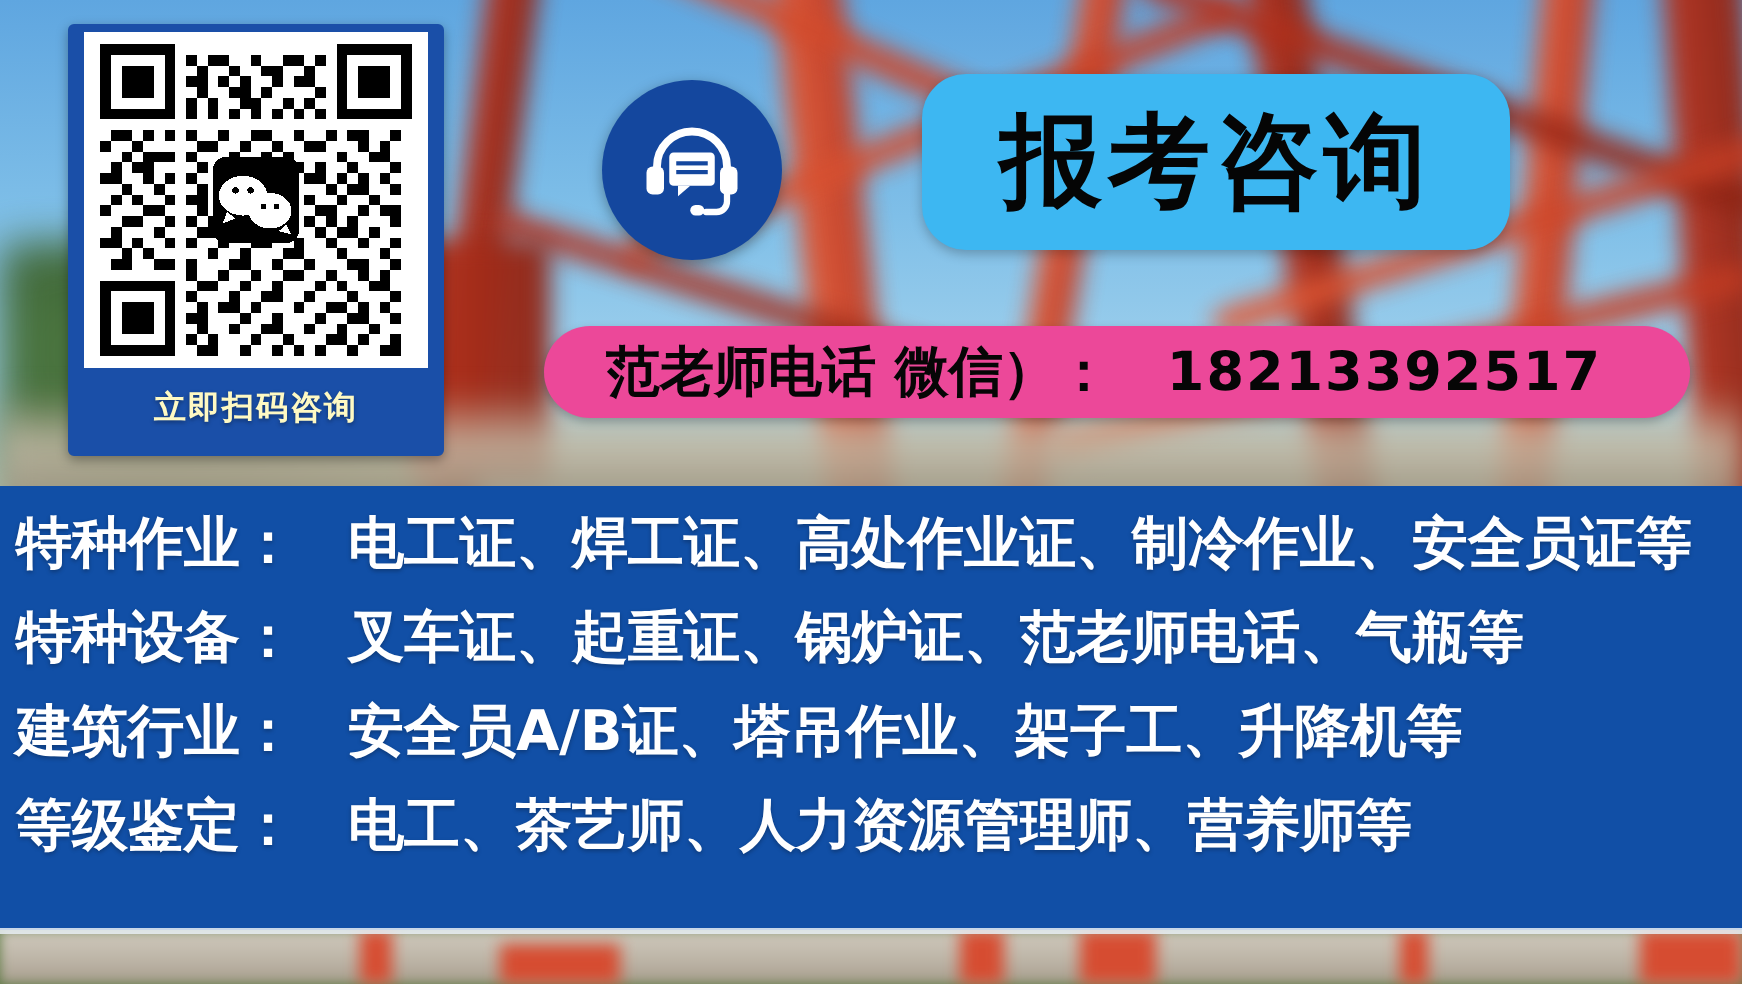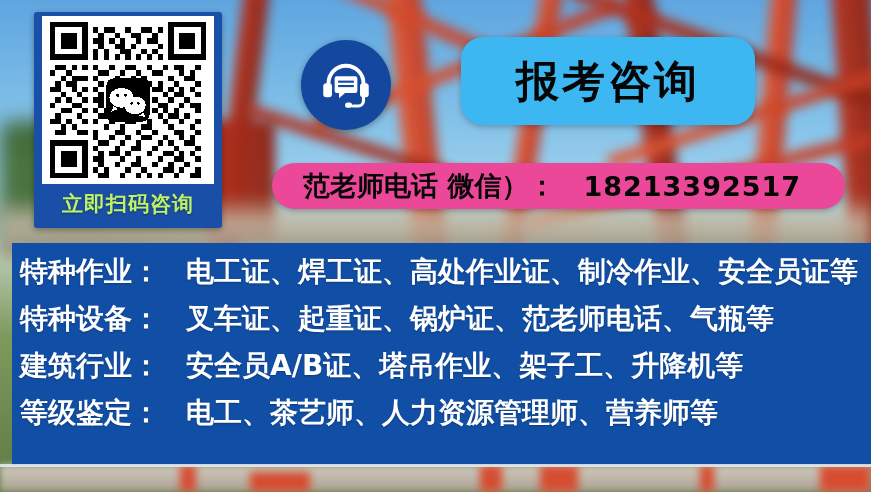--- a/index.html
+++ b/index.html
@@ -46,41 +46,41 @@
     box-shadow:0 2px 6px rgba(0,0,0,.35);
     display:flex;flex-direction:column;align-items:center;
   }
   .qr-inner{
     width:172px;height:168px;background:#ffffff;
     display:flex;align-items:center;justify-content:center;
   }
   .qr-img{width:156px;height:156px;display:block;}
   .qr-caption{
     flex:1;display:flex;align-items:center;justify-content:center;
-    color:#bef264;font-size:21px;font-weight:bold;letter-spacing:1px;
+    color:#fef9c3;font-size:16px;font-weight:bold;letter-spacing:1px;
     text-shadow:0 1px 2px rgba(0,0,0,.35);
   }
 
   
   .headset{
     position:absolute;left:301px;top:40px;width:90px;height:90px;border-radius:50%;
     background:#14479e;box-shadow:0 2px 7px rgba(0,0,0,.35);
     display:flex;align-items:center;justify-content:center;
   }
   .headset svg{width:56px;height:56px;display:block;}
 
   
   .title-pill{
     position:absolute;left:461px;top:37px;width:294px;height:88px;
     background:#3db7f2;border-radius:22px;
     display:flex;align-items:center;justify-content:center;
     box-shadow:0 2px 6px rgba(0,0,0,.25);
   }
   .title-pill .txt{
-    color:#050505;font-size:43px;font-weight:bold;letter-spacing:3px;line-height:1;text-align:right;
+    color:#050505;font-size:51px;font-weight:bold;letter-spacing:3px;line-height:1;text-align:right;
   }
 
   
   .phone-pill{
     position:absolute;left:272px;top:163px;width:573px;height:46px;
     background:#ec4899;border-radius:23px;
     display:flex;align-items:center;
     box-shadow:0 2px 5px rgba(0,0,0,.25);
   }
   .phone-label{
@@ -88,21 +88,21 @@
   }
   .phone-number{
     color:#060606;font-size:27px;font-weight:bold;margin-left:28px;letter-spacing:1px;
     font-family:"DejaVu Sans","Liberation Sans",sans-serif;
   }
 
   
   .info-panel{
     position:absolute;left:0;right:0;top:243px;height:222px;
     background:#114fa6;
-    padding-top:10px;box-sizing:border-box;margin-left:12px;
+    padding-top:10px;box-sizing:border-box;
   }
   .info-row{
     display:flex;align-items:baseline;
     height:47px;padding-left:8px;
     color:#ffffff;font-weight:bold;font-size:28px;
     white-space:nowrap;
     text-shadow:0 1px 2px rgba(0,0,0,.28);
   }
   .info-cat{min-width:148px;}
   .info-sep{width:18px;display:inline-block;}

